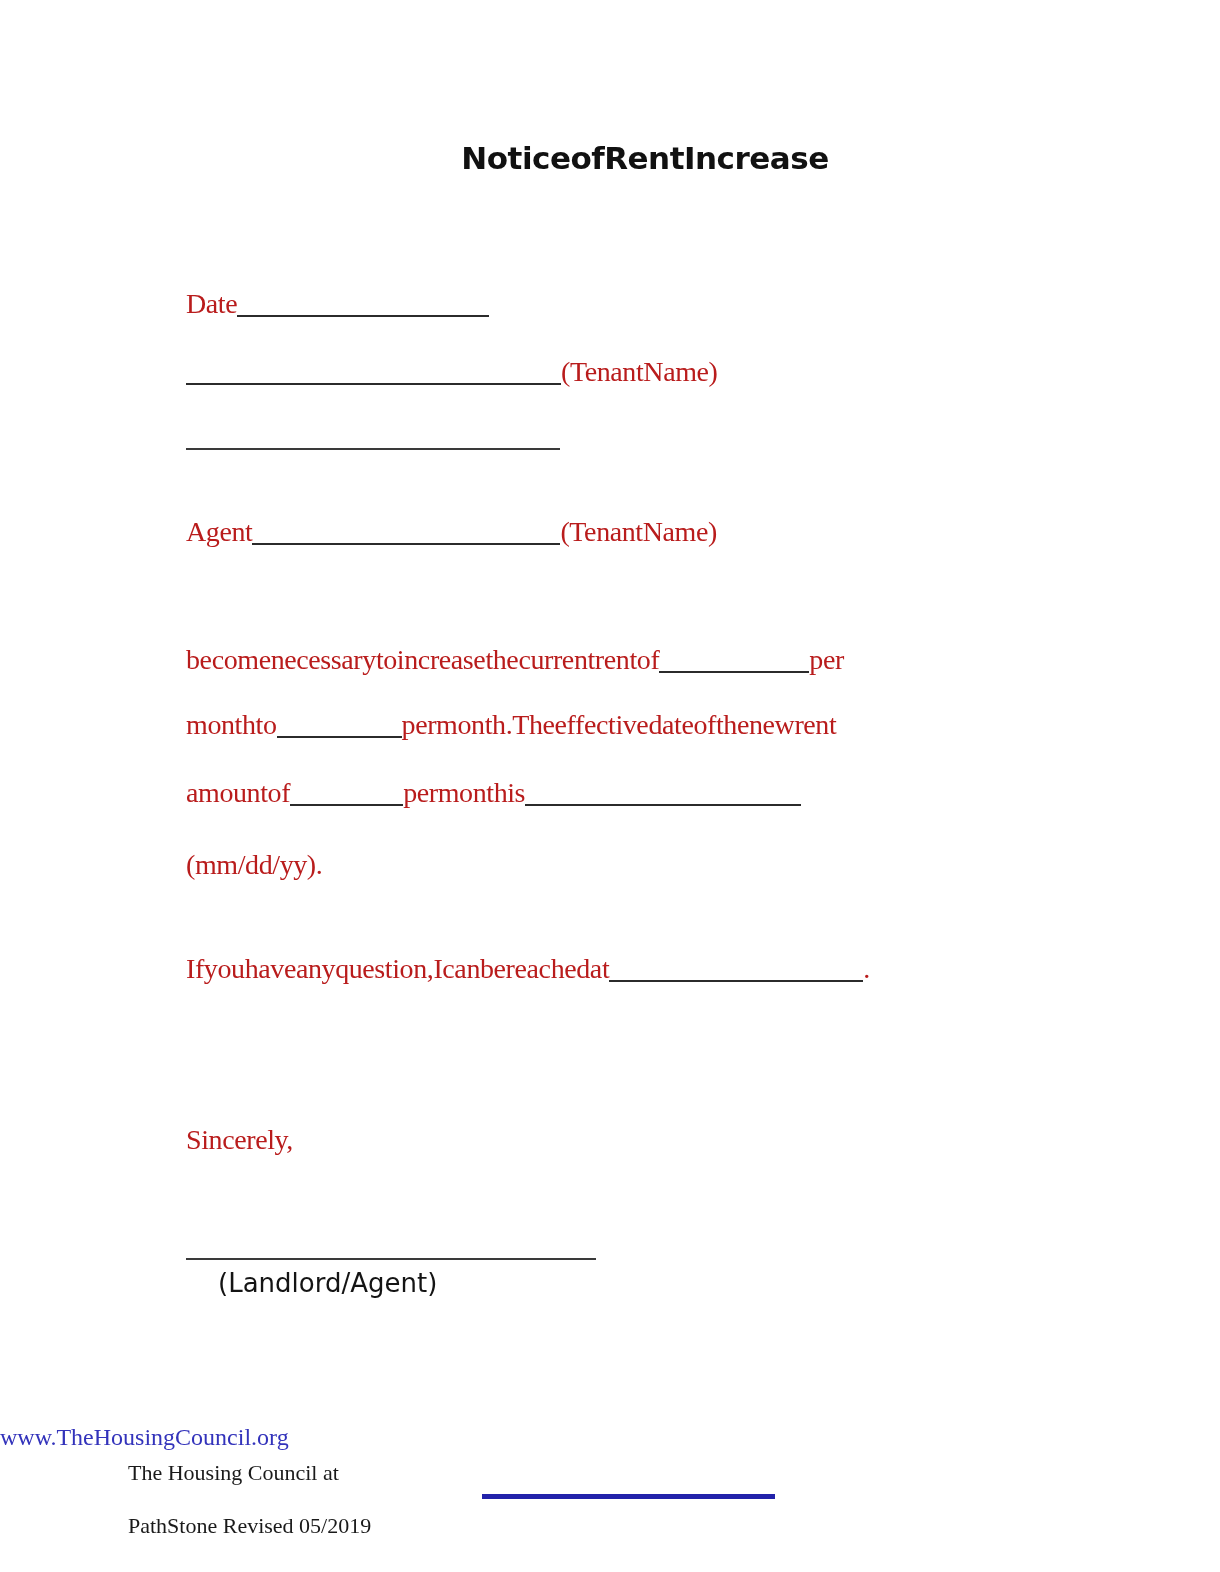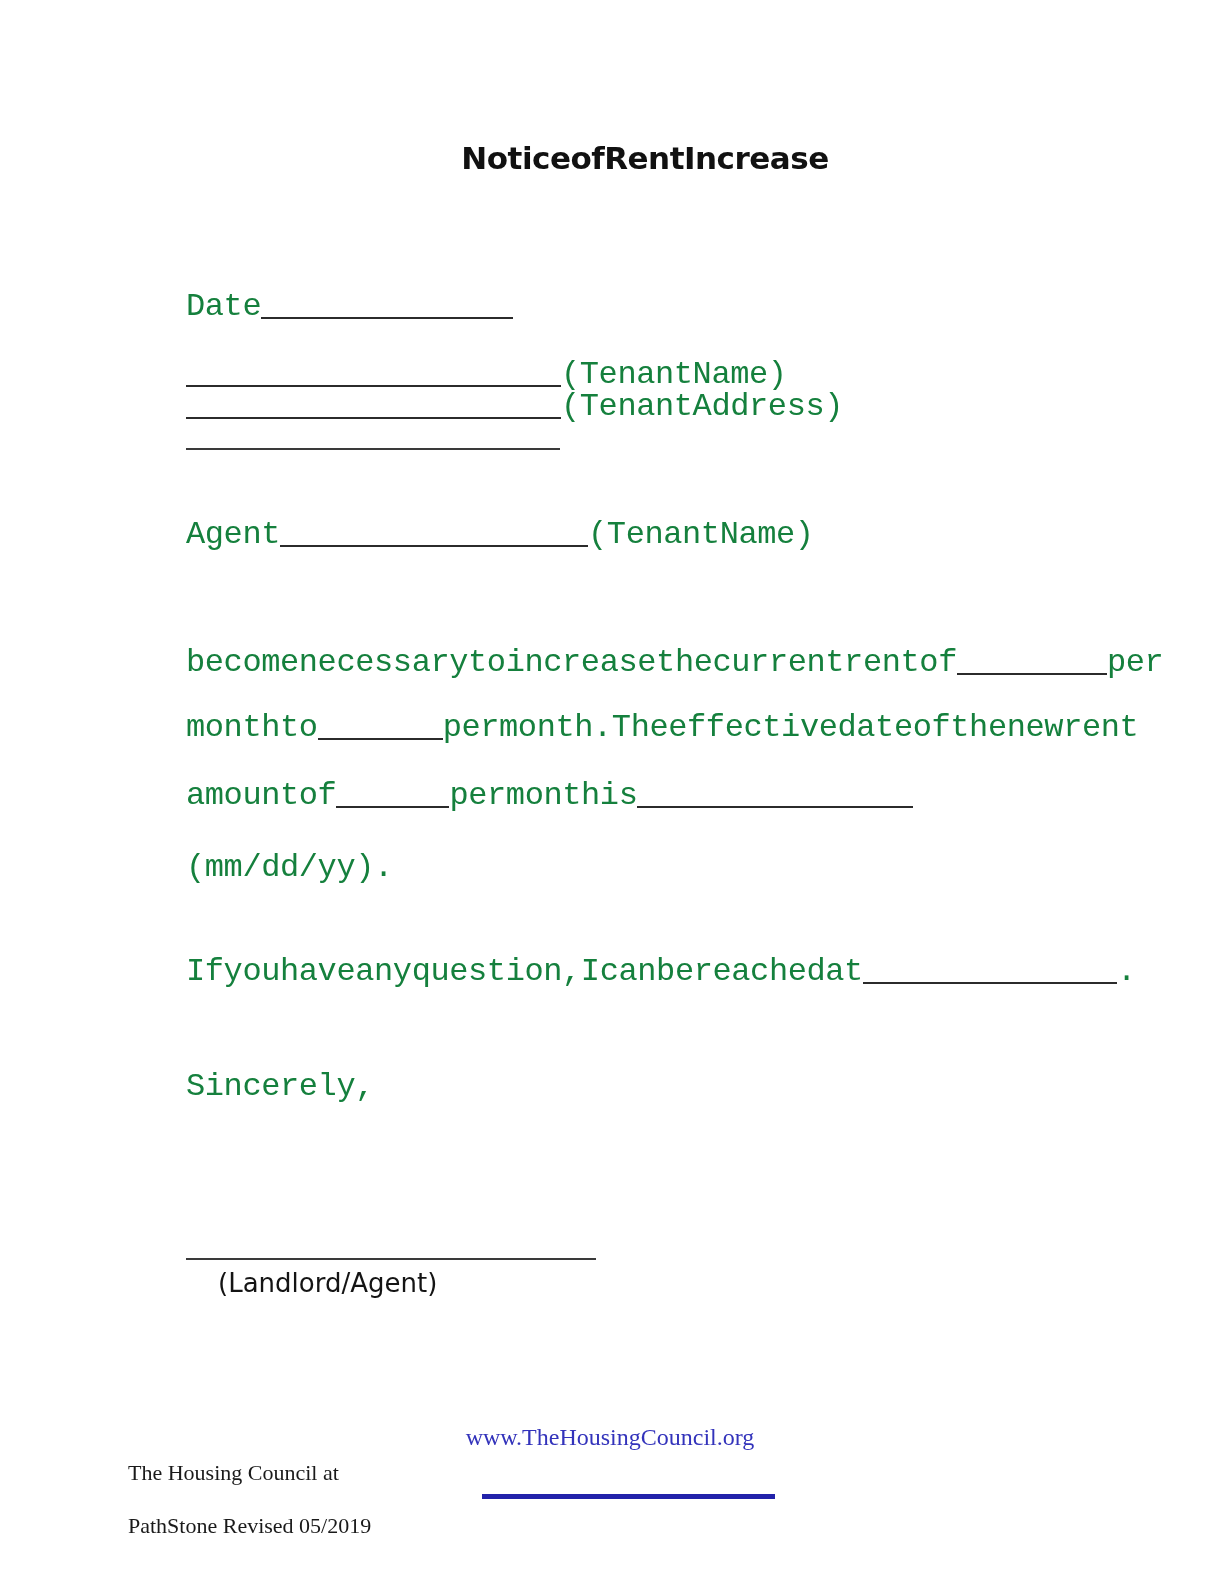--- a/index.html
+++ b/index.html
@@ -81,46 +81,45 @@
     font-size: 26px;
     color: #141414;
     white-space: pre;
     margin-left: 32px;
   }
 
   
   .pline {
     position: absolute;
     left: 186px;
-    font-family: Liberation Mono, monospace;
-    font-size: 32px;
-    color: #15803d;
+    font-family: Liberation Serif, serif;
+    font-size: 28px;
+    color: #b91c1c;
     white-space: pre;
     letter-spacing: -0.4px;
   }
 
   .r-date      { top: 288px; }
   .r-tname     { top: 356px; }
   .r-taddr     { top: 388px; }
   .r-dear      { top: 516px; }
   .r-p1        { top: 580px; }
   .r-p2        { top: 644px; }
   .r-p3        { top: 709px; }
   .r-p4        { top: 777px; }
   .r-p5        { top: 837px; margin-top: 12px; }
   .r-reach     { top: 953px; }
-  .r-sincerely { top: 1068px; }
+  .r-sincerely { top: 1124px; }
 
   
   .footer-url {
     position: absolute;
     left: 0;
     top: 1424px;
     width: 1220px;
-    text-align: center;
     font-family: "Liberation Serif", serif;
     font-size: 24px;
     color: #3333bb;
     white-space: pre;
   }
   .footer-bar {
     position: absolute;
     left: 482px;
     top: 1494px;
     width: 293px;
@@ -142,21 +141,20 @@
 <body>
 
 <div class="page">
 
   <div class="doc-title">NoticeofRentIncrease</div>
 
   <div class="pline r-date"><span class="txt">Date</span><span class="blank w-date"></span></div>
 
   <div class="pline r-tname"><span class="blank w-tenant"></span><span class="txt">(TenantName)</span></div>
 
-  <div class="pline r-taddr"><span class="blank w-tenant"></span><span class="txt">(TenantAddress)</span></div>
 
   <div class="rule tenant3"></div>
 
   <div class="pline r-dear"><span class="txt">Agent</span><span class="blank w-dear"></span><span class="txt">(TenantName)</span></div>
 
 
   <div class="pline r-p2"><span class="txt">becomenecessarytoincreasethecurrentrentof</span><span class="blank w-rent"></span><span class="txt">per</span></div>
 
   <div class="pline r-p3"><span class="txt">monthto</span><span class="blank w-month"></span><span class="txt">permonth.Theeffectivedateofthenewrent</span></div>
 

